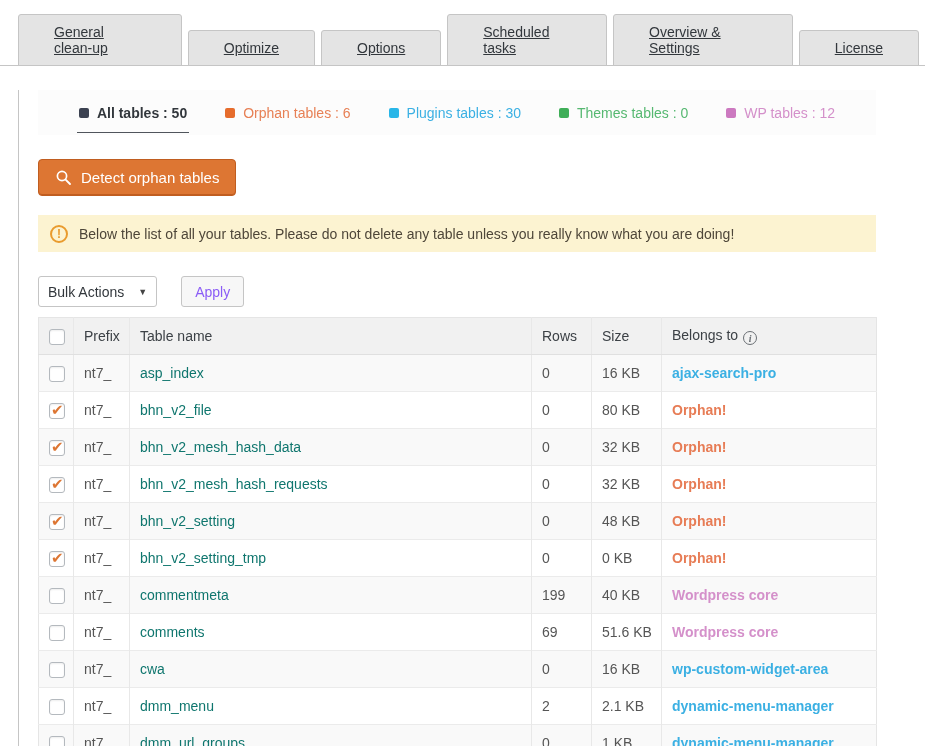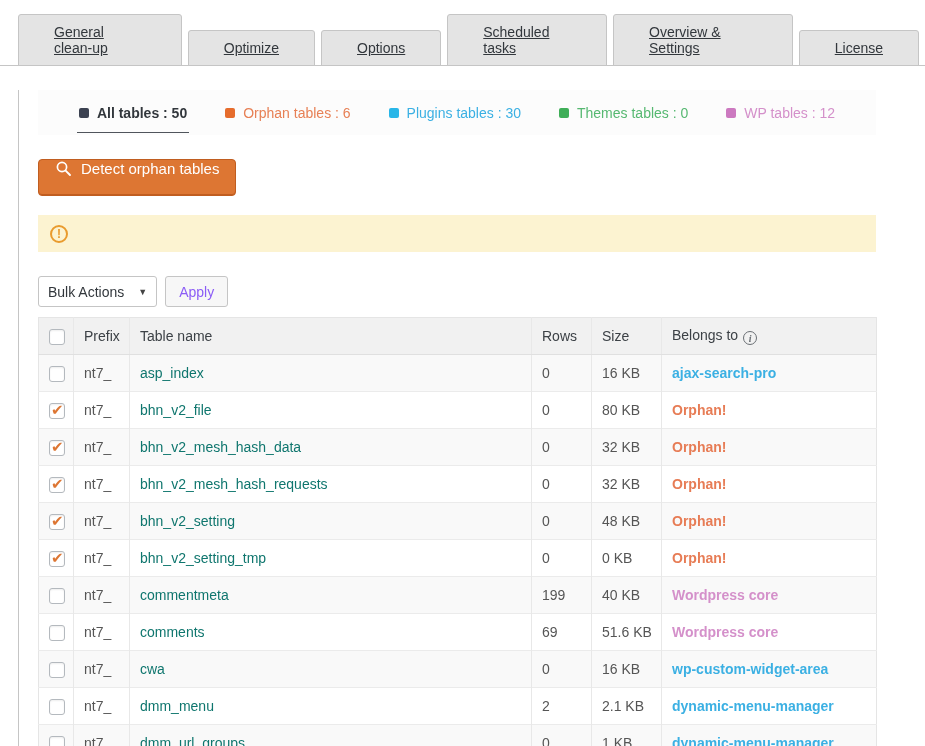--- a/index.html
+++ b/index.html
@@ -21,32 +21,32 @@
   
   .legend { width:838px; height:45px; margin-top:24px; background:#fcfcfc;
     display:flex; align-items:center; justify-content:center; gap:38px;text-align:center; }
   .legend-item { display:flex; align-items:center; gap:8px; position:relative; cursor:pointer; }
   .legend-sq { width:10px; height:10px; border-radius:2px; display:inline-block; }
   .legend-item.active .legend-label { font-weight:bold; }
   .legend-item.active::after { content:""; position:absolute; left:-2px; right:-2px; bottom:-12px;
     height:1px; background:#50555c; }
 
   
-  .detect-btn { margin-top:24px; height:37px; display:inline-flex; align-items:flex-start; gap:9px;
-    background:#dd7633; border:1px solid #c05d20; border-radius:4px; padding:0 16px;
+  .detect-btn { margin-top:24px; height:37px; display:inline-flex; align-items:center; gap:9px;
+    background:#dd7633; border:1px solid #c05d20; border-radius:4px; padding:6px 16px;
     color:#fff; font-size:15px; cursor:pointer; box-shadow:inset 0 -1px 0 #c05d20; }
 
   
   .notice { margin-top:19px; width:838px; height:37px; background:#fcf3d1;
     display:flex; align-items:center; gap:11px; padding:0 12px; color:#4e4639; }
   .warn-ic { width:18px; height:18px; min-width:18px; border:2px solid #e99b2e; border-radius:50%;
     color:#e99b2e; font-weight:bold; font-size:12px; display:flex; align-items:center; justify-content:center; }
 
   
-  .bulkbar { margin-top:24px; display:flex; align-items:center; gap:8px; }
+  .bulkbar { margin-top:24px; display:flex; align-items:center; gap:24px; }
   .bulk-select { height:31px; background:#fff; border:1px solid #c5c5c5; border-radius:3px;
     display:inline-flex; align-items:center; gap:14px; padding:0 9px; color:#32373c; cursor:pointer; }
   .caret { font-size:9px; color:#444; }
   .apply-btn { height:31px; background:#f7f7f7; border:1px solid #c5c5c5; border-radius:3px;
     padding:0 13px; color:#8b5cf6; font-size:14px; cursor:pointer; }
 
   
   table.tables-list { margin-top:10px; width:838px; border-collapse:collapse;
     border:1px solid #e5e5e5; table-layout:fixed; }
   .tables-list th, .tables-list td { text-align:left; padding:0 10px; height:37px;
@@ -118,20 +118,21 @@
           <circle cx="7" cy="7" r="4.6" stroke="#fff" stroke-width="1.7"></circle>
           <line x1="10.6" y1="10.6" x2="15" y2="15" stroke="#fff" stroke-width="1.9" stroke-linecap="round"></line>
         </svg>
       </span>
       <span>Detect orphan tables</span>
     </button>
   </div>
 
   <div class="notice">
     <span class="warn-ic">!</span>
+    <span>Below the list of all your tables. Please do not delete any table unless you really know what you are doing!</span>
   </div>
 
   <div class="bulkbar">
     <span class="bulk-select">
       <span>Bulk Actions</span>
       <span class="caret">▼</span>
     </span>
     <button class="apply-btn">Apply</button>
   </div>
 

